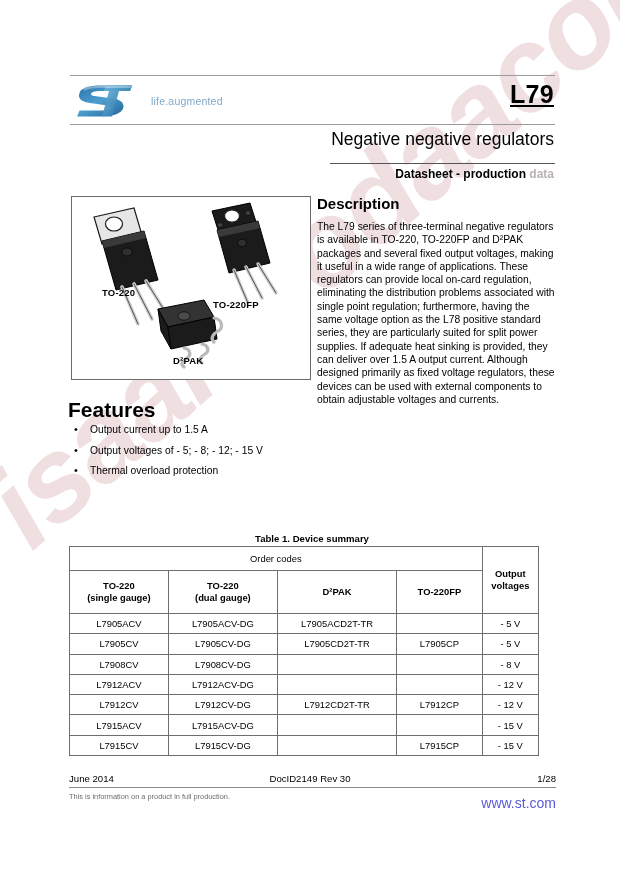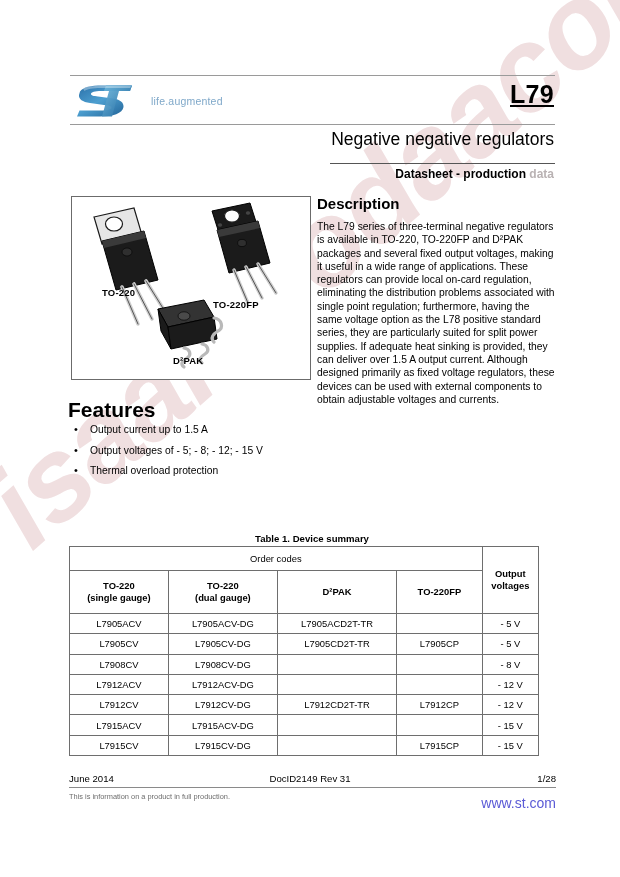--- a/index.html
+++ b/index.html
@@ -331,20 +331,20 @@
           <td>L7915CV</td>
           <td>L7915CV-DG</td>
           <td></td>
           <td>L7915CP</td>
           <td>- 15 V</td>
         </tr>
       </tbody>
     </table>
 
     <div class="ftr-date">June 2014</div>
-    <div class="ftr-doc">DocID2149 Rev 31</div>
+    <div class="ftr-doc">DocID2149 Rev 30</div>
     <div class="ftr-page">1/28</div>
     <div class="ftr-rule"></div>
     <div class="ftr-note">This is information on a product in full production.</div>
     <div class="ftr-url">www.st.com</div>
 
   </div>
 </div>
 
 </body></html>

